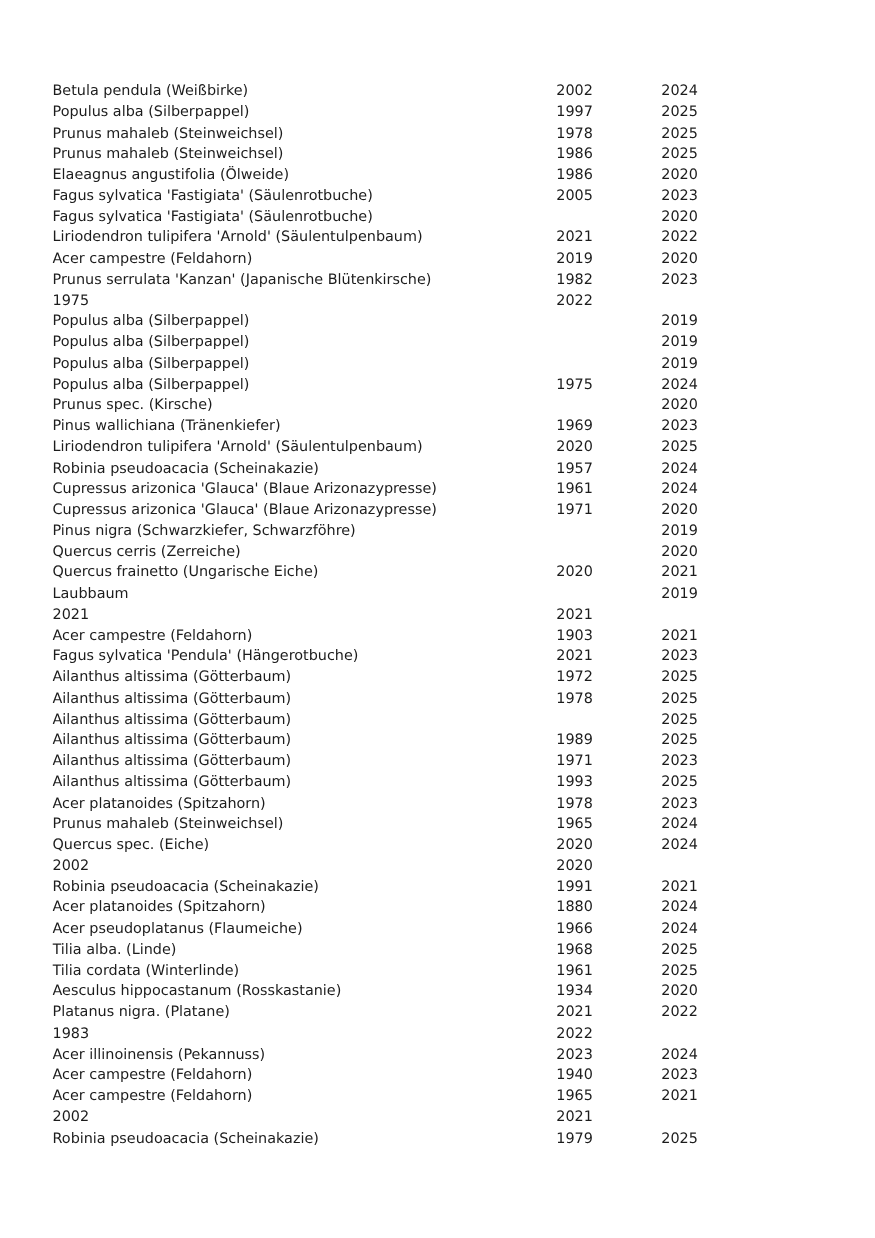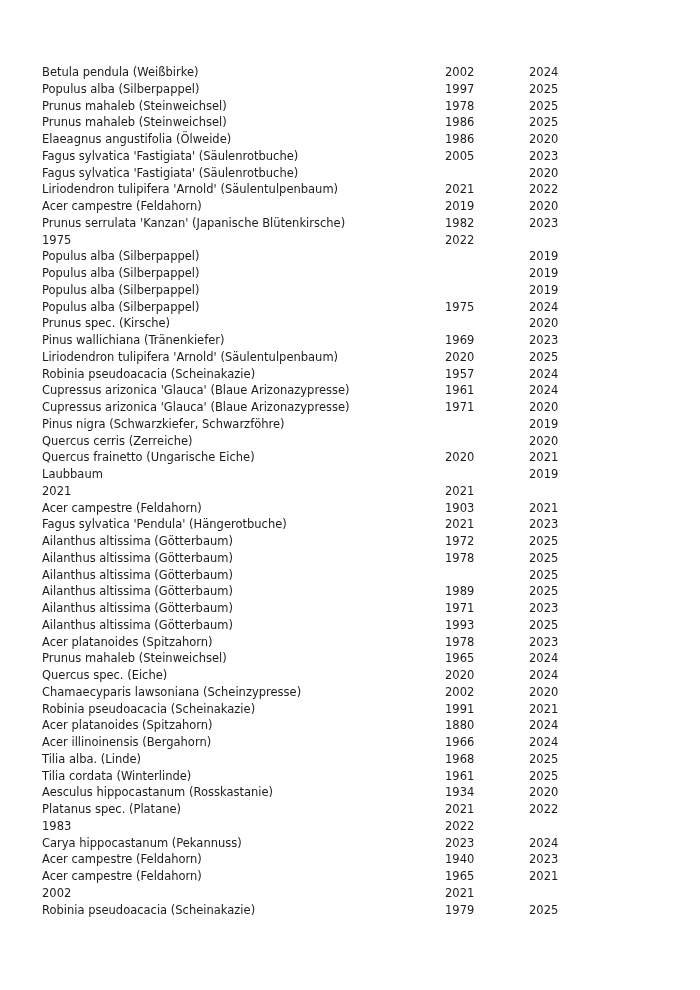--- a/index.html
+++ b/index.html
@@ -256,39 +256,38 @@
     <span class="cell year">2024</span>
   </div>
 
   <div class="row">
     <span class="cell">Quercus spec. (Eiche)</span>
     <span class="cell year">2020</span>
     <span class="cell year">2024</span>
   </div>
 
   <div class="row">
-    <span class="cell">Chamaecyparis lawsoniana (Scheinzypresse)</span>
     <span class="cell year">2002</span>
     <span class="cell year">2020</span>
   </div>
 
   <div class="row">
     <span class="cell">Robinia pseudoacacia (Scheinakazie)</span>
     <span class="cell year">1991</span>
     <span class="cell year">2021</span>
   </div>
 
   <div class="row">
     <span class="cell">Acer platanoides (Spitzahorn)</span>
     <span class="cell year">1880</span>
     <span class="cell year">2024</span>
   </div>
 
   <div class="row">
-    <span class="cell">Acer illinoinensis (Bergahorn)</span>
+    <span class="cell">Acer pseudoplatanus (Flaumeiche)</span>
     <span class="cell year">1966</span>
     <span class="cell year">2024</span>
   </div>
 
   <div class="row">
     <span class="cell">Tilia alba. (Linde)</span>
     <span class="cell year">1968</span>
     <span class="cell year">2025</span>
   </div>
 
@@ -298,32 +297,32 @@
     <span class="cell year">2025</span>
   </div>
 
   <div class="row">
     <span class="cell">Aesculus hippocastanum (Rosskastanie)</span>
     <span class="cell year">1934</span>
     <span class="cell year">2020</span>
   </div>
 
   <div class="row">
-    <span class="cell">Platanus spec. (Platane)</span>
+    <span class="cell">Platanus nigra. (Platane)</span>
     <span class="cell year">2021</span>
     <span class="cell year">2022</span>
   </div>
 
   <div class="row">
     <span class="cell year">1983</span>
     <span class="cell year">2022</span>
   </div>
 
   <div class="row">
-    <span class="cell">Carya hippocastanum (Pekannuss)</span>
+    <span class="cell">Acer illinoinensis (Pekannuss)</span>
     <span class="cell year">2023</span>
     <span class="cell year">2024</span>
   </div>
 
   <div class="row">
     <span class="cell">Acer campestre (Feldahorn)</span>
     <span class="cell year">1940</span>
     <span class="cell year">2023</span>
   </div>
 

